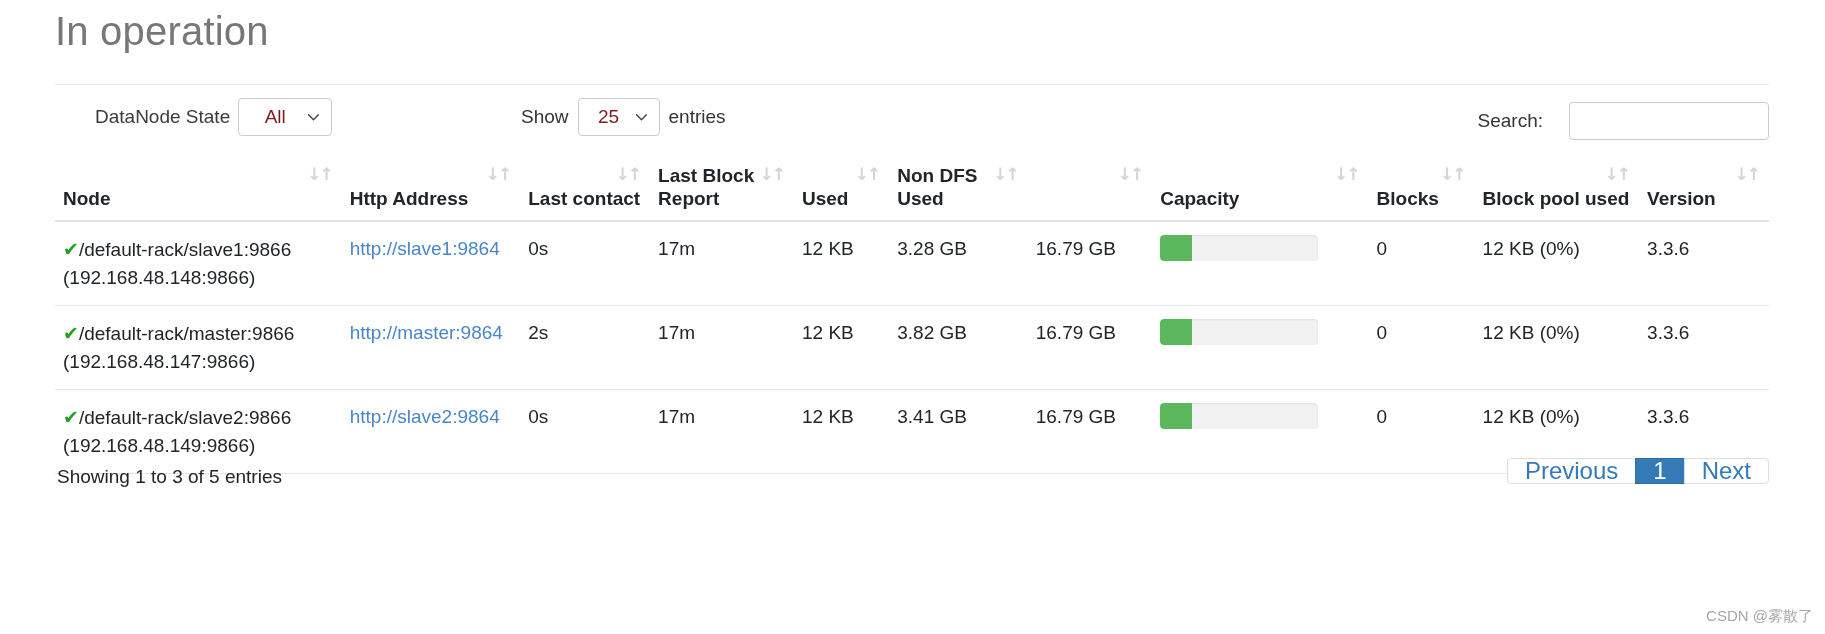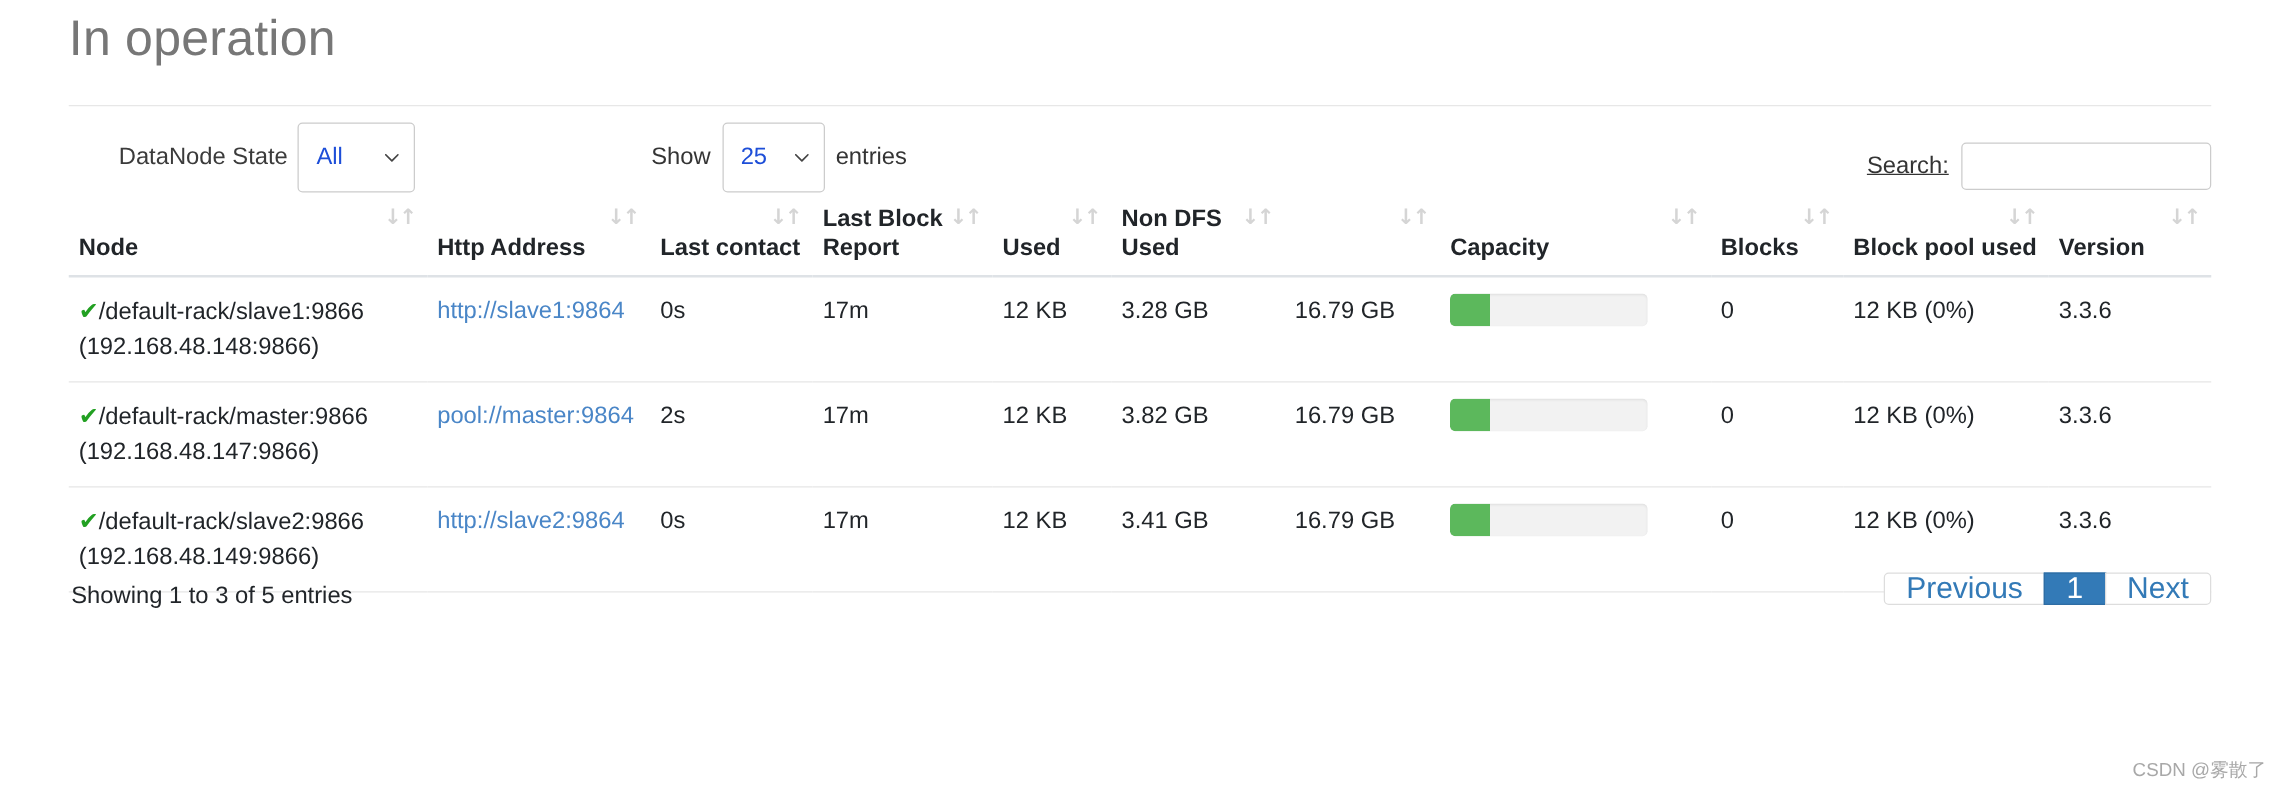--- a/index.html
+++ b/index.html
@@ -59,27 +59,28 @@
   }
   .dn-state-label {
     font-size: 19px;
     color: #3b3b3b;
   }
   .select-box {
     position: relative;
     border: 1px solid #ccc;
     border-radius: 4px;
     background: #fff;
-    height: 56px;
+    height: 38px;
     box-sizing: border-box;
     display: flex;
     align-items: center;
     padding: 0 34px 0 14px;
     font-size: 19px;
-    color: #1d4ed8;
+    color: #7f1d1d;
+    justify-content: center;
   }
   .select-box.state { width: 94px; }
   .select-box.entries { width: 82px; }
   .select-box .caret {
     position: absolute;
     right: 12px;
     top: 50%;
     width: 11px;
     height: 7px;
     margin-top: -3px;
@@ -92,27 +93,26 @@
     top: 0;
     display: flex;
     align-items: center;
     gap: 9px;
     font-size: 19px;
     color: #343434;
   }
   .search-wrap {
     position: absolute;
     right: 0;
-    top: 16px;
+    top: 4px;
     display: flex;
     align-items: center;
-    gap: 10px;
+    gap: 26px;
     font-size: 19px;
     color: #343434;
-    text-decoration: underline;
   }
   .search-input {
     width: 200px;
     height: 38px;
     border: 1px solid #ccc;
     border-radius: 4px;
     background: #fff;
     box-sizing: border-box;
     font-family: "Liberation Sans", sans-serif;
     font-size: 17px;
@@ -367,21 +367,21 @@
         <td>0</td>
         <td>12 KB (0%)</td>
         <td>3.3.6</td>
       </tr>
       <tr>
         <td>
           <span class="check">✔</span><span>/default-rack/master:9866</span>
           <div class="node-addr">(192.168.48.147:9866)</div>
         </td>
         <td>
-          <a class="http-link" href="#">pool://master:9864</a>
+          <a class="http-link" href="#">http://master:9864</a>
         </td>
         <td>2s</td>
         <td>17m</td>
         <td>12 KB</td>
         <td>3.82 GB</td>
         <td>16.79 GB</td>
         <td>
           <div class="progress-track">
             <div class="progress-fill" style="width: 20%;"></div>
           </div>

